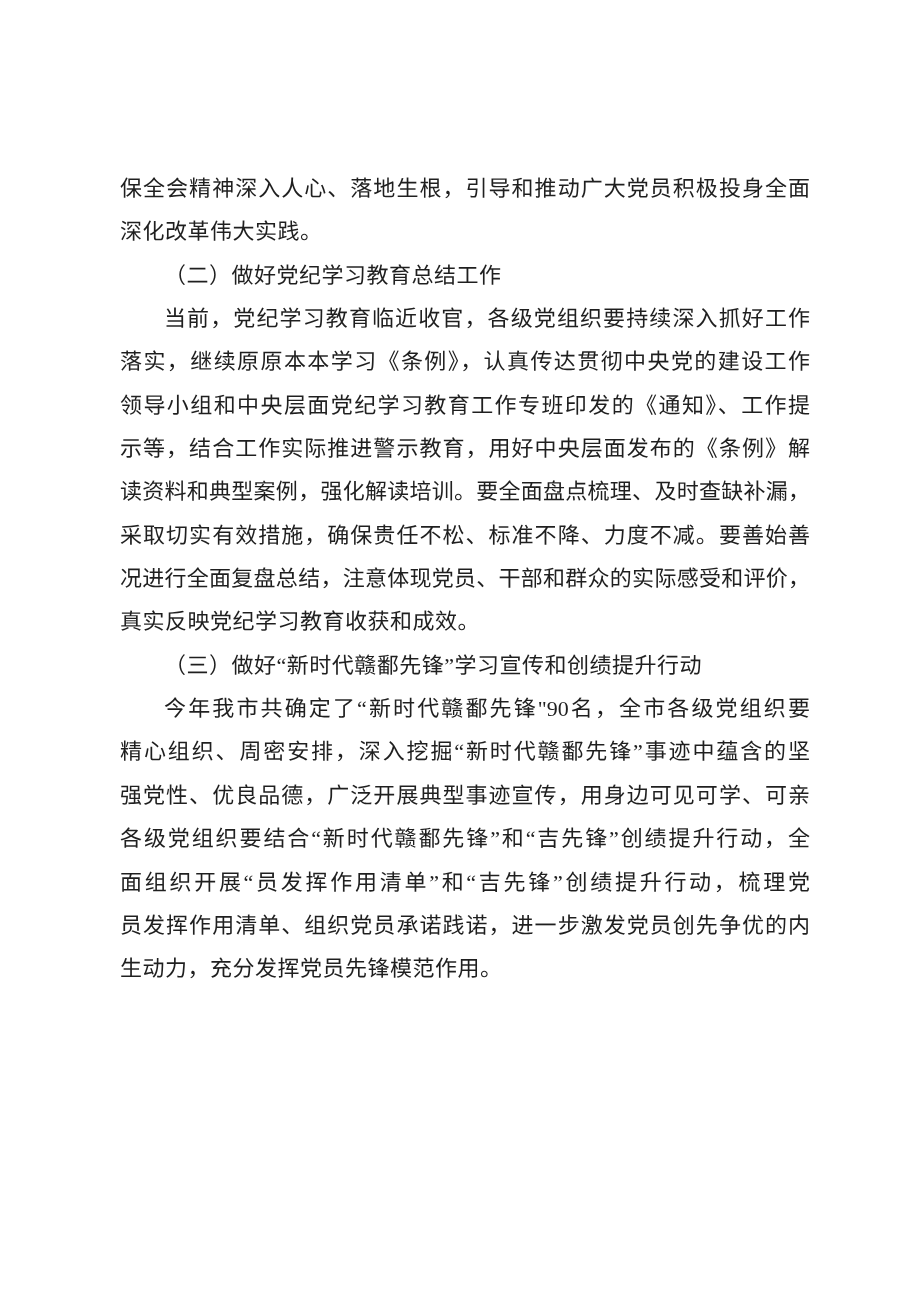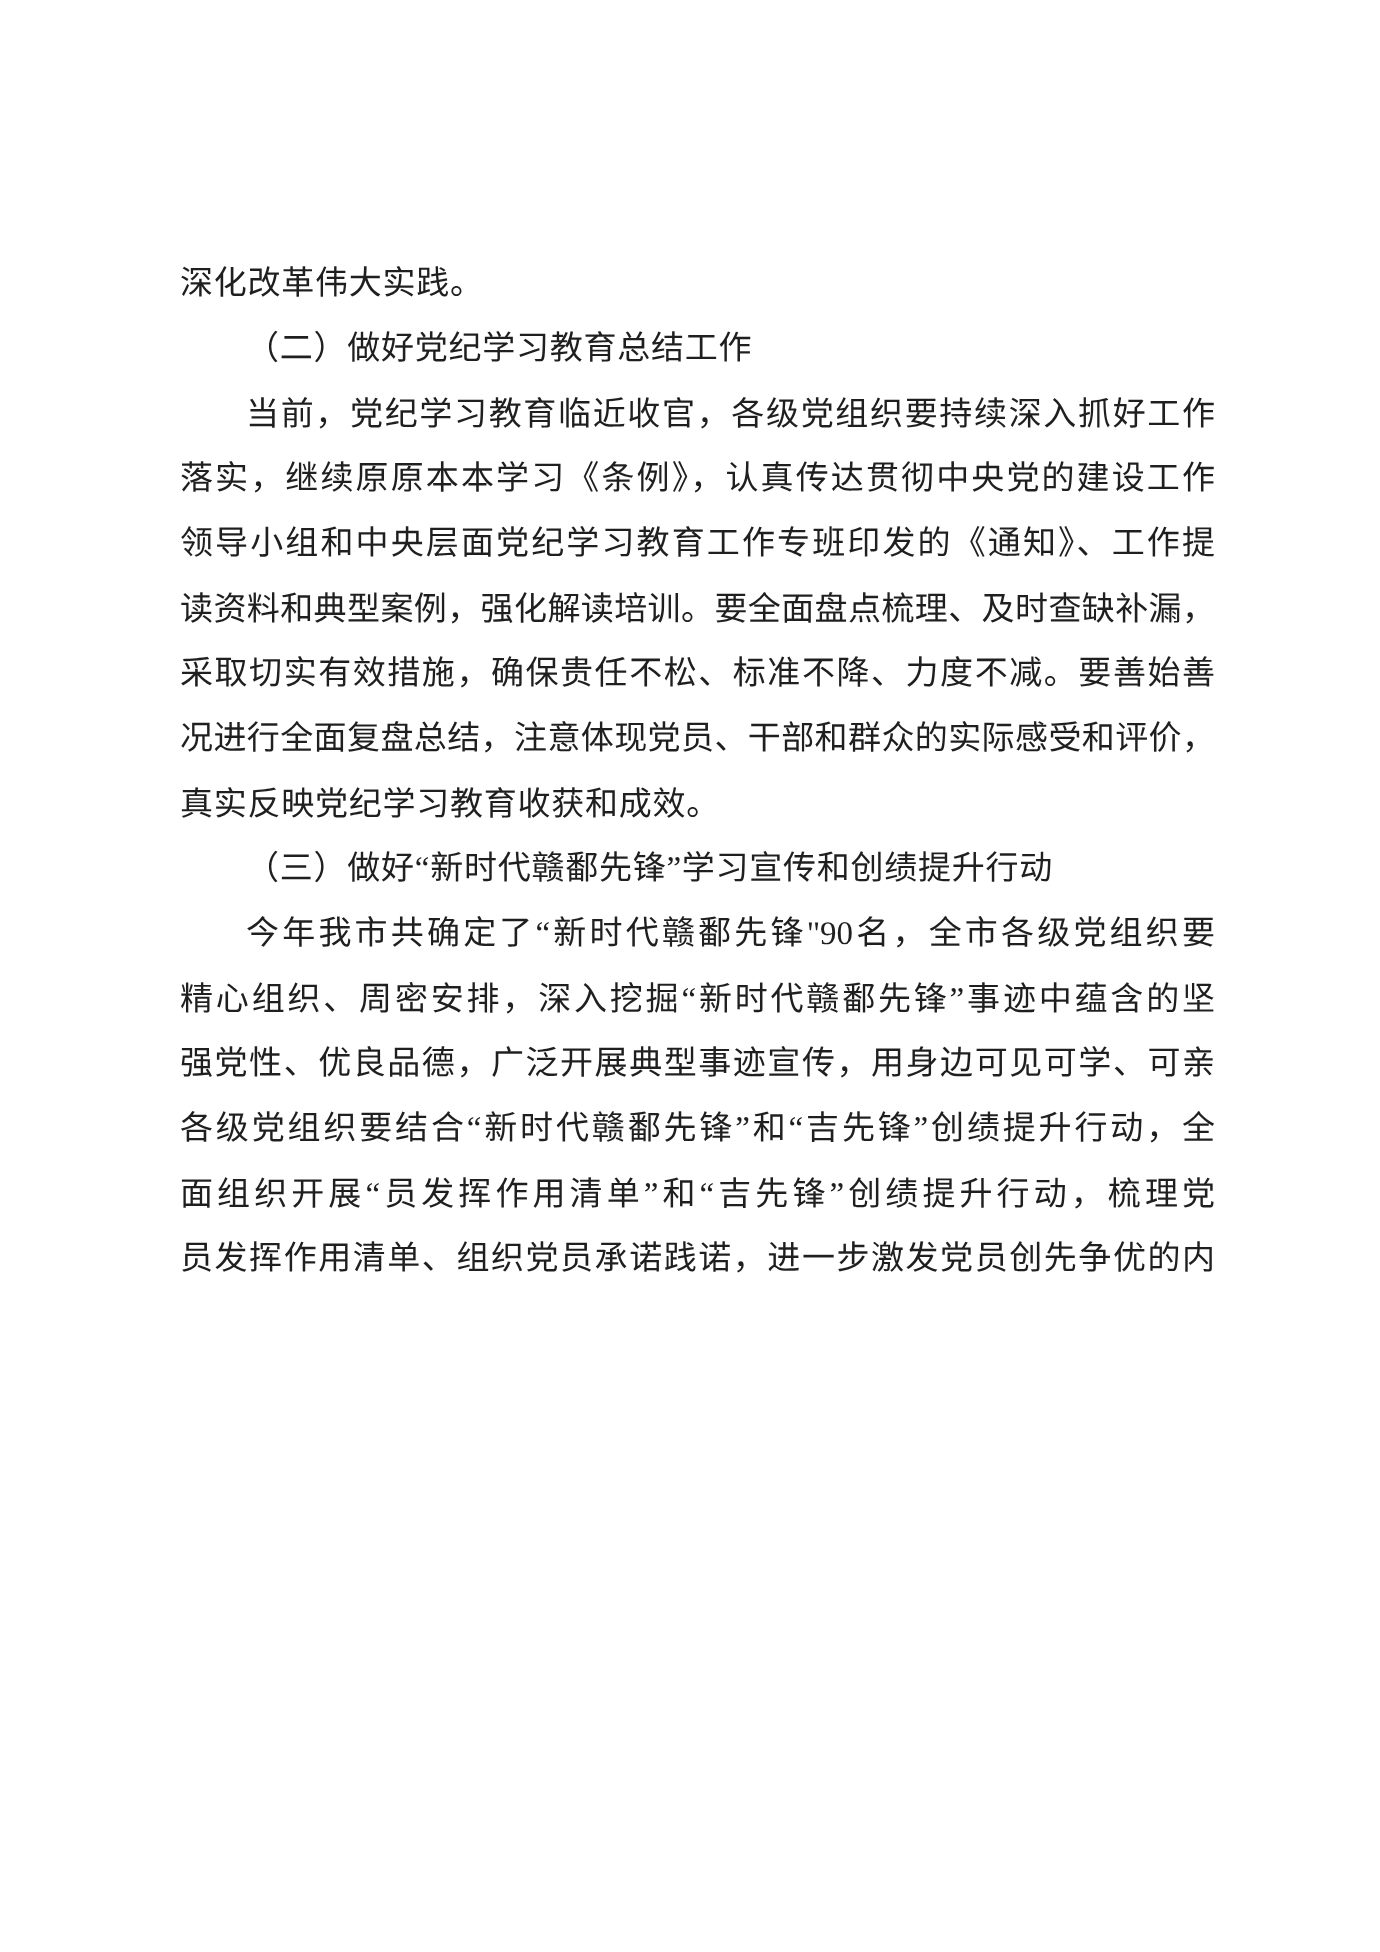--- a/index.html
+++ b/index.html
@@ -40,31 +40,34 @@
   .line.indent {
     text-indent: 44px;
   }
 </style>
 </head>
 <body style="background: rgb(255, 255, 255);">
 
 <div class="page">
   <div class="doc" style="color: rgb(31, 31, 31);">
     <div>
+        <div class="line justify">保全会精神深入人心、落地生根，引导和推动广大党员积极投身全面</div>
         <div class="line">深化改革伟大实践。</div>
         <div class="line indent">（二）做好党纪学习教育总结工作</div>
         <div class="line justify indent">当前，党纪学习教育临近收官，各级党组织要持续深入抓好工作</div>
         <div class="line justify">落实，继续原原本本学习《条例》，认真传达贯彻中央党的建设工作</div>
         <div class="line justify">领导小组和中央层面党纪学习教育工作专班印发的《通知》、工作提</div>
+        <div class="line justify">示等，结合工作实际推进警示教育，用好中央层面发布的《条例》解</div>
         <div class="line justify">读资料和典型案例，强化解读培训。要全面盘点梳理、及时查缺补漏，</div>
         <div class="line justify">采取切实有效措施，确保贵任不松、标准不降、力度不减。要善始善</div>
         <div class="line justify">况进行全面复盘总结，注意体现党员、干部和群众的实际感受和评价，</div>
         <div class="line">真实反映党纪学习教育收获和成效。</div>
         <div class="line indent">（三）做好“新时代赣鄱先锋”学习宣传和创绩提升行动</div>
         <div class="line justify indent">今年我市共确定了“新时代赣鄱先锋"90名，全市各级党组织要</div>
         <div class="line justify">精心组织、周密安排，深入挖掘“新时代赣鄱先锋”事迹中蕴含的坚</div>
         <div class="line justify">强党性、优良品德，广泛开展典型事迹宣传，用身边可见可学、可亲</div>
         <div class="line justify">各级党组织要结合“新时代赣鄱先锋”和“吉先锋”创绩提升行动，全</div>
         <div class="line justify">面组织开展“员发挥作用清单”和“吉先锋”创绩提升行动，梳理党</div>
         <div class="line justify">员发挥作用清单、组织党员承诺践诺，进一步激发党员创先争优的内</div>
+        <div class="line">生动力，充分发挥党员先锋模范作用。</div>
       </div>
   </div>
 </div>
 
 </body></html>

